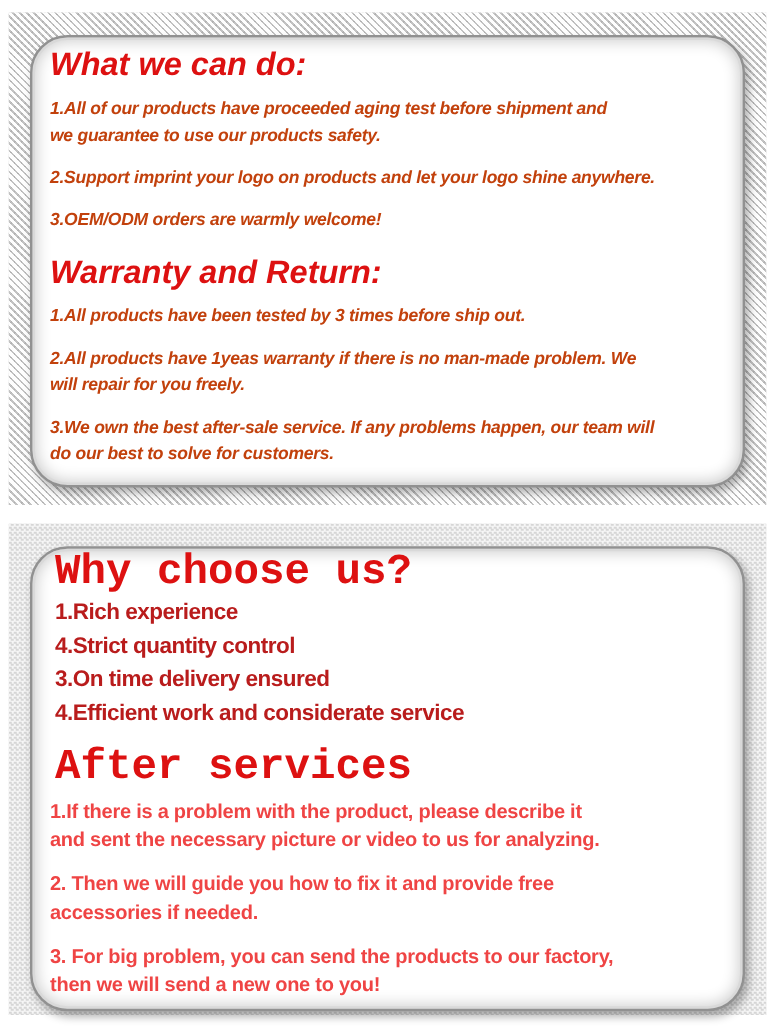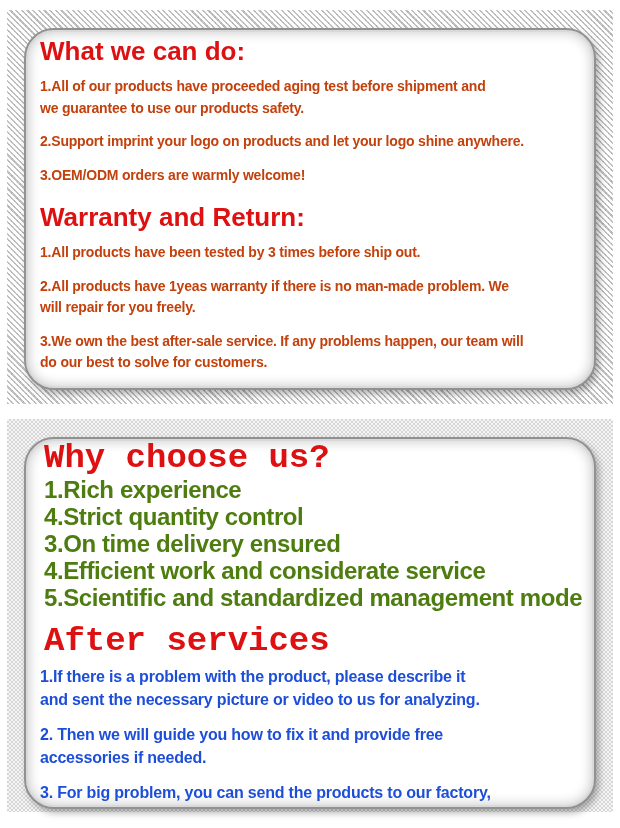--- a/index.html
+++ b/index.html
@@ -46,51 +46,51 @@
   .panel {
     box-sizing: border-box;
     background: #ffffff;
     border: 2px solid #919191;
     border-radius: 30px;
     box-shadow:
       inset 0 0 0 2px #d9d9d9,
       inset 0 0 12px 3px rgba(0,0,0,0.20),
       3px 4px 7px rgba(0,0,0,0.30);
   }
-  .panel-1 { height: 362px; padding: 2px 4px 0 12px; }
+  .panel-1 { height: 362px; padding: 2px 4px 0 12px; font-style: italic; }
   .panel-2 { height: 372px; padding: 2px 4px 0 12px; overflow: hidden; }
 
   .heading { color: #dd1111; margin: 0; white-space: pre; }
   .h-card1 { font-size: 26px; line-height: 30px; margin: 4px 0 0 2px; }
   .h-card1.second { margin-top: 16px; }
   .h-card2 { font-size: 34px; line-height: 31px; margin: 2px 0 0 6px; font-family: Liberation Mono, monospace; }
   .h-card2.second { margin-top: 15px; }
 
   .panel-1 p {
     color: #c2410c;
     font-size: 14px;
     line-height: 21.5px;
     letter-spacing: -0.2px;
     margin: 12px 0 0 2px;
     white-space: pre;
   }
   .panel-1 p.first { margin-top: 10px; }
 
   .reasons div {
-    color: #4d7c0f;
-    font-size: 24px;
+    color: #b91c1c;
+    font-size: 18px;
     line-height: 27px;
     letter-spacing: -0.4px;
     margin-left: 6px;
     white-space: pre;
   }
   .reasons { margin-top: 2px; }
 
   .panel-2 p.after {
-    color: #1d4ed8;
+    color: #ef4444;
     font-size: 16px;
     line-height: 23px;
     letter-spacing: -0.2px;
     margin: 12px 0 0 2px;
     white-space: pre;
   }
   .panel-2 p.after.first { margin-top: 8px; }
 </style>
 </head>
 <body>
@@ -117,21 +117,20 @@
   <div class="separator"></div>
 
   <section class="slide slide-2">
     <div class="panel panel-2">
       <h2 class="heading h-card2">Why choose us?</h2>
       <div class="reasons">
         <div>1.Rich experience</div>
         <div>4.Strict quantity control</div>
         <div>3.On time delivery ensured</div>
         <div>4.Efficient work and considerate service</div>
-        <div>5.Scientific and standardized management mode</div>
       </div>
 
       <h2 class="heading h-card2 second">After services</h2>
       <p class="after first">1.If there is a problem with the product, please describe it
 and sent the necessary picture or video to us for analyzing.</p>
       <p class="after">2. Then we will guide you how to fix it and provide free
 accessories if needed.</p>
       <p class="after">3. For big problem, you can send the products to our factory,
 then we will send a new one to you!</p>
     </div>

